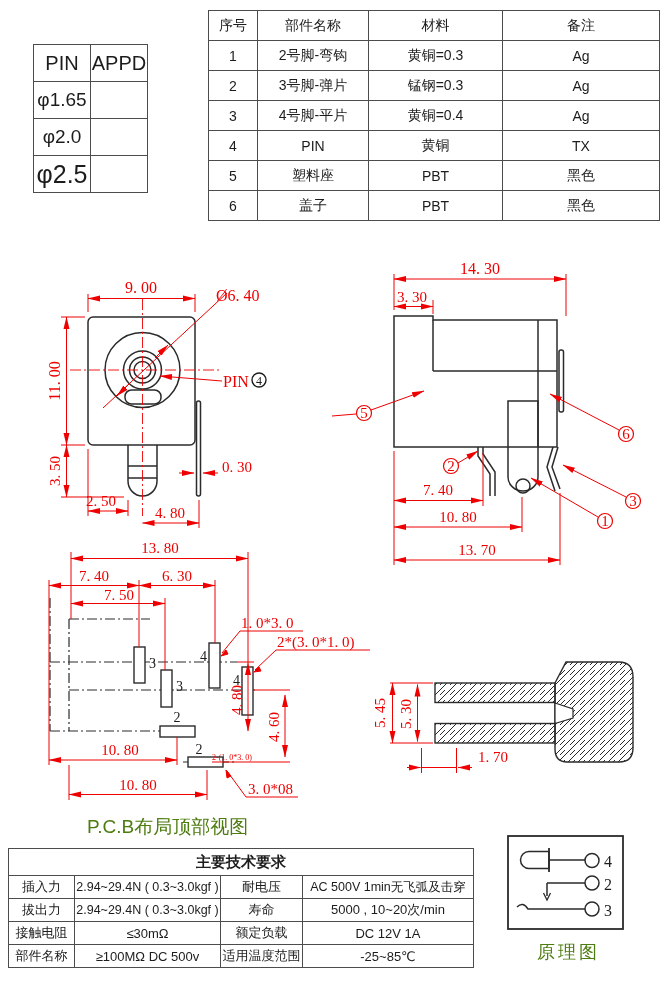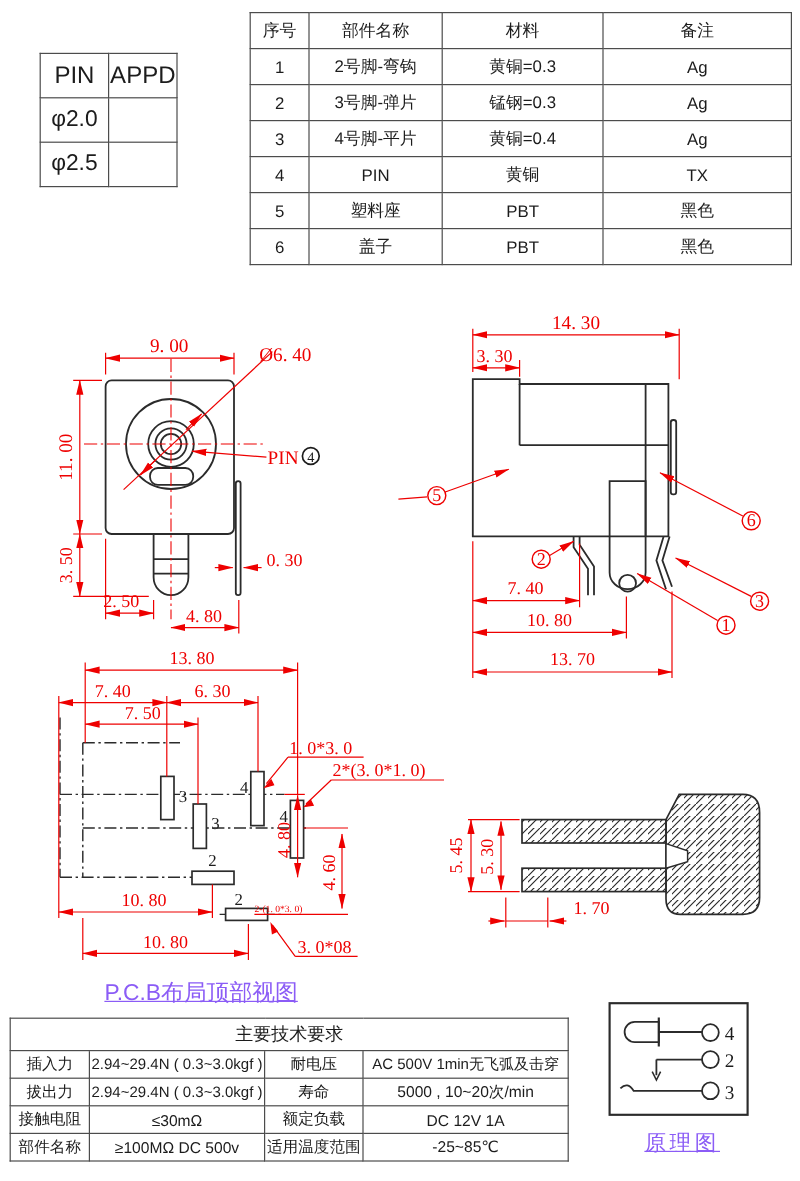--- a/index.html
+++ b/index.html
@@ -8,45 +8,49 @@
   table.t{border-collapse:collapse;table-layout:fixed;}
   table.t td{border:1.6px solid #4c4c4c;text-align:center;vertical-align:middle;
              padding:0;overflow:hidden;white-space:nowrap;}
   .abs{position:absolute;}
   .pin-table{left:33px;top:44px;}
   .pin-table td{width:56px;height:36px;font-size:20px;}
   .parts-table{left:208px;top:10px;}
   .parts-table td{height:29px;font-size:14px;}
   .tech-table{left:8px;top:848px;}
   .tech-table td{height:22px;font-size:13px;}
-  .tech-table td.title{height:26px;font-size:15px;font-weight:normal;}
-  .caption{position:absolute;color:#8b5cf6;text-decoration:underline;}
+  .tech-table td.title{height:26px;font-size:15px;font-weight:bold;}
+  .caption{position:absolute;color:#4d7c0f;}
   svg text{font-family:"Liberation Serif","DejaVu Serif",serif;}
   .dim{fill:#ee0000;font-size:15px;}
   .dim16{fill:#ee0000;font-size:16px;}
   .dim8{fill:#ee0000;font-size:8px;}
   .blk{fill:#1c1c1c;}
 </style>
 </head>
 <body>
 
 <div class="canvas">
 
   <table class="t abs pin-table">
     <tbody>
         <tr>
       <td>PIN</td>
       <td>APPD</td>
     </tr>
     <tr>
+          <td style="font-size:19px">φ1.65</td>
+          <td></td>
+        </tr>
+    <tr>
           <td style="font-size:19px">φ2.0</td>
           <td></td>
         </tr>
     <tr>
-          <td style="font-size:19px">φ2.5</td>
+          <td style="font-size:25px">φ2.5</td>
           <td></td>
         </tr>
   </tbody>
     </table>
 
   <table class="t abs parts-table">
     <tbody>
         <tr>
       <td style="width:48px">序号</td>
       <td style="width:110px">部件名称</td>

